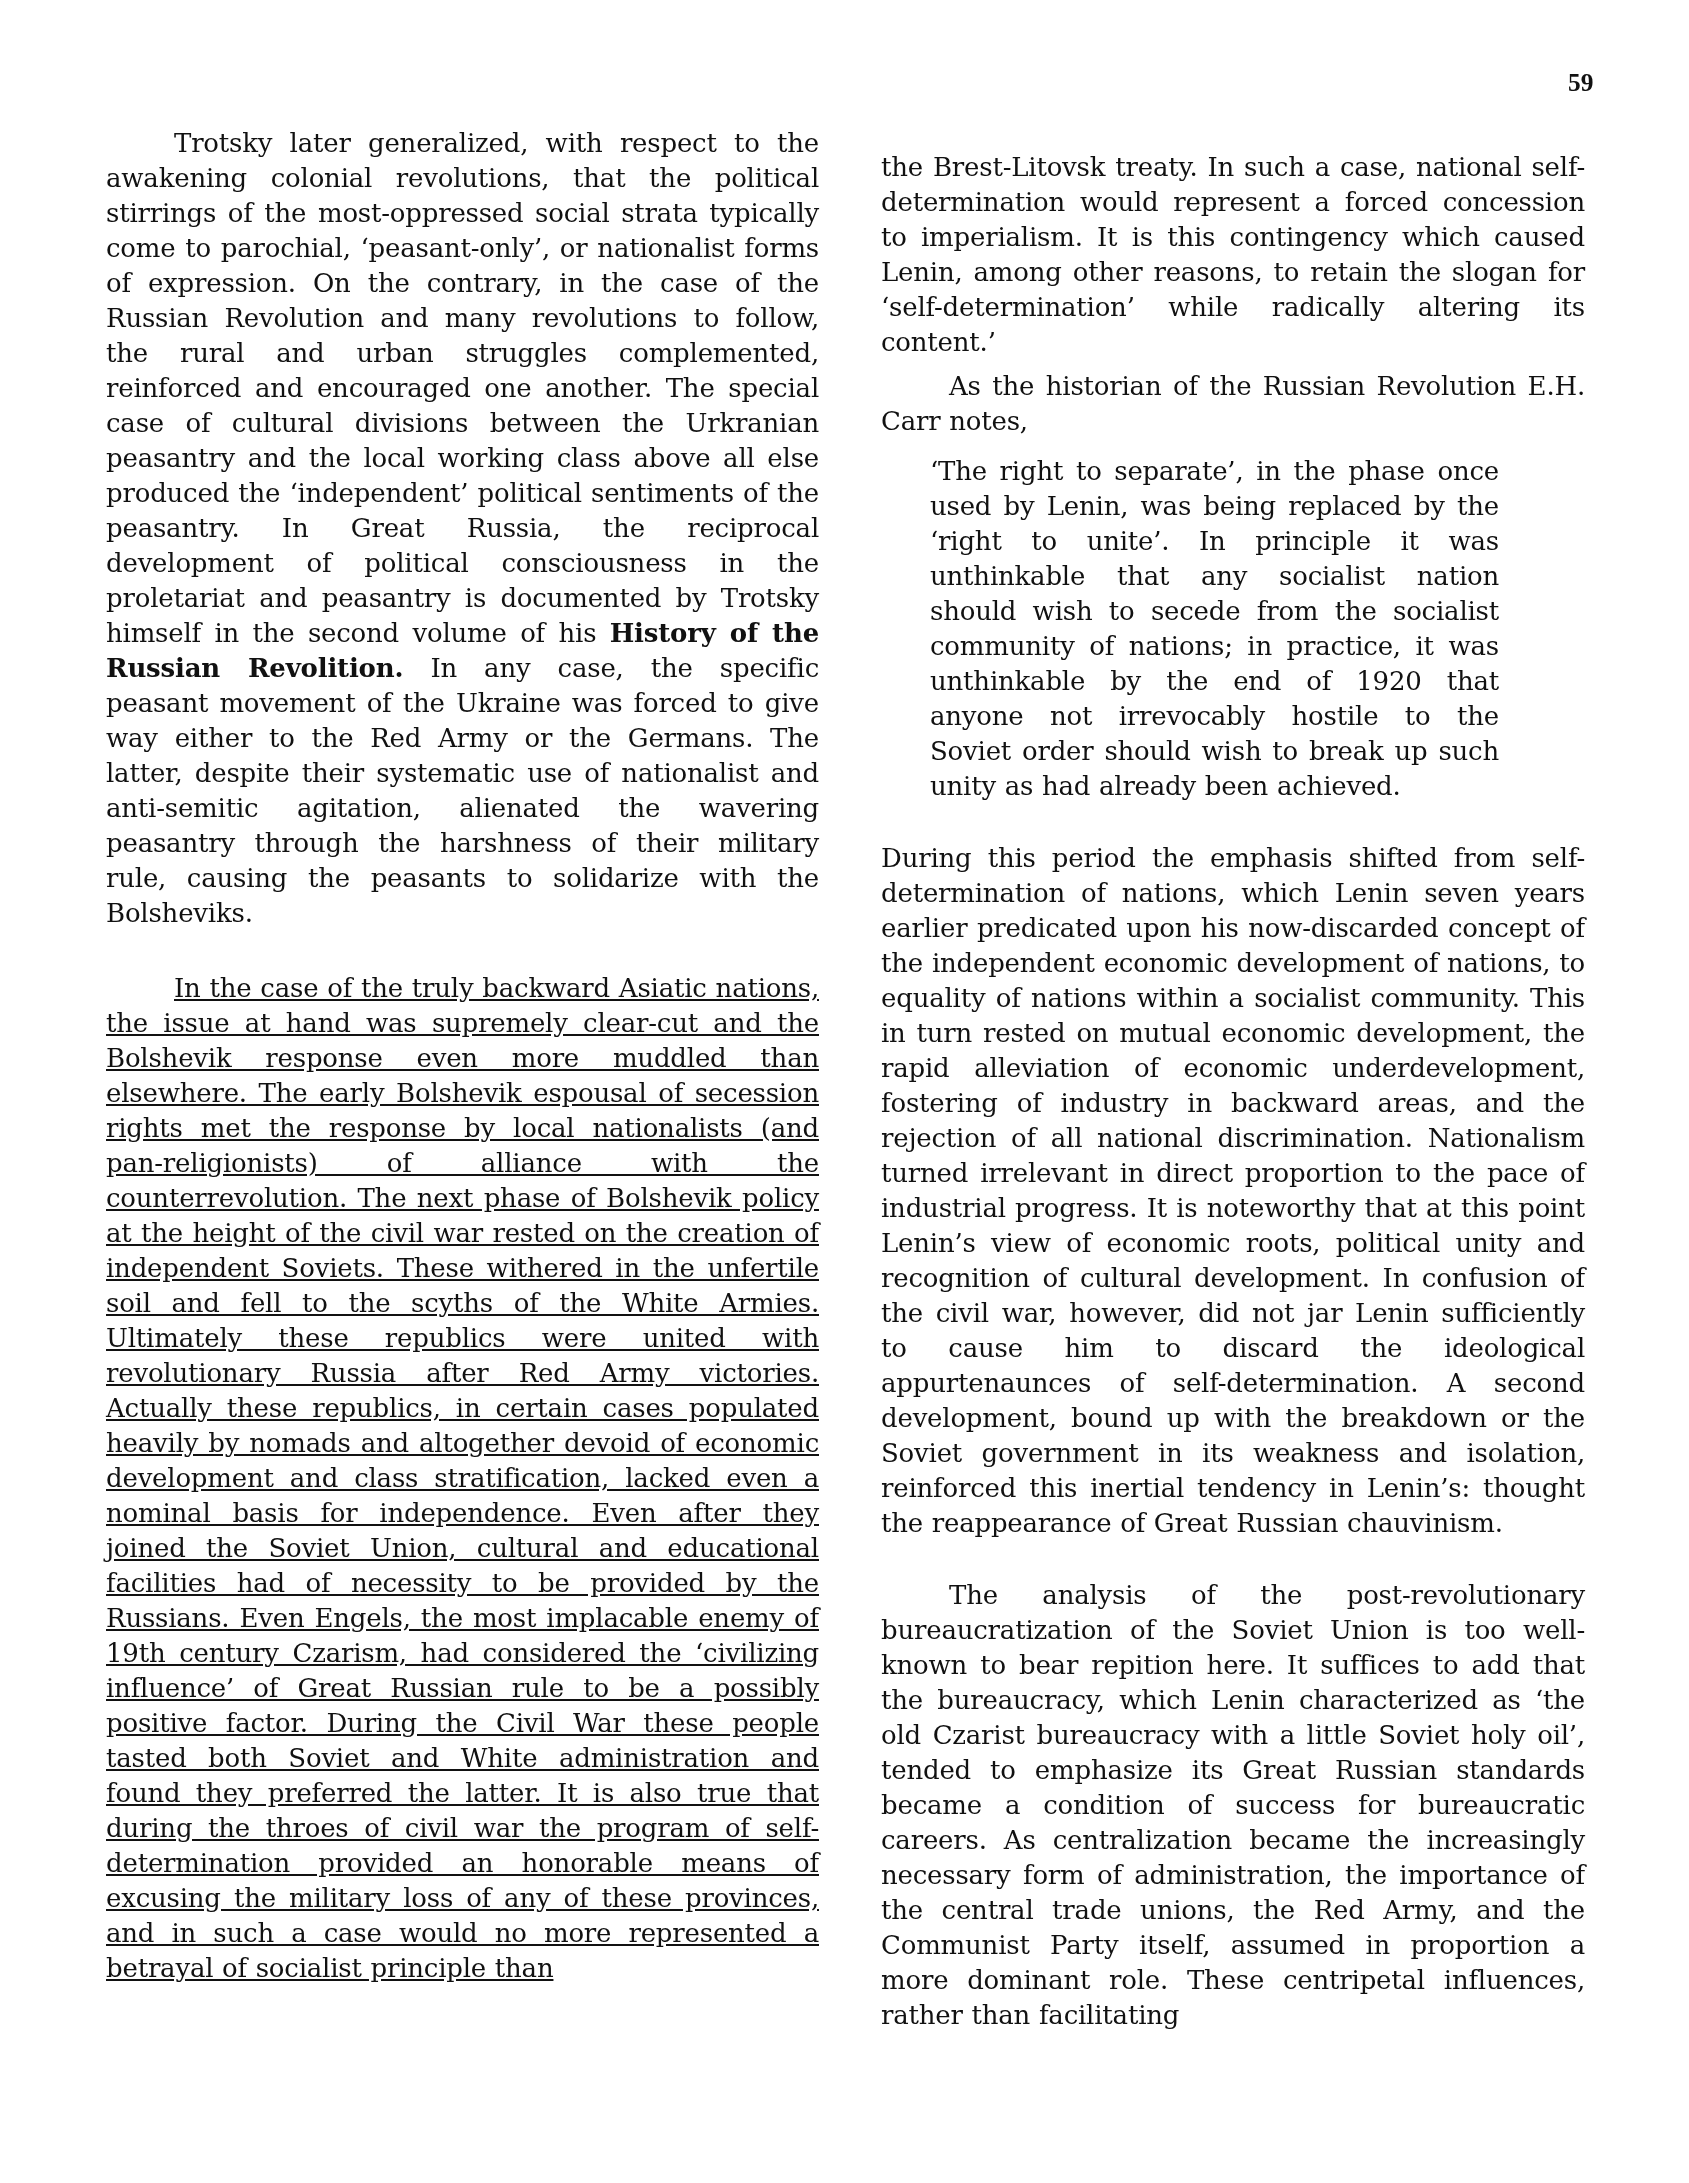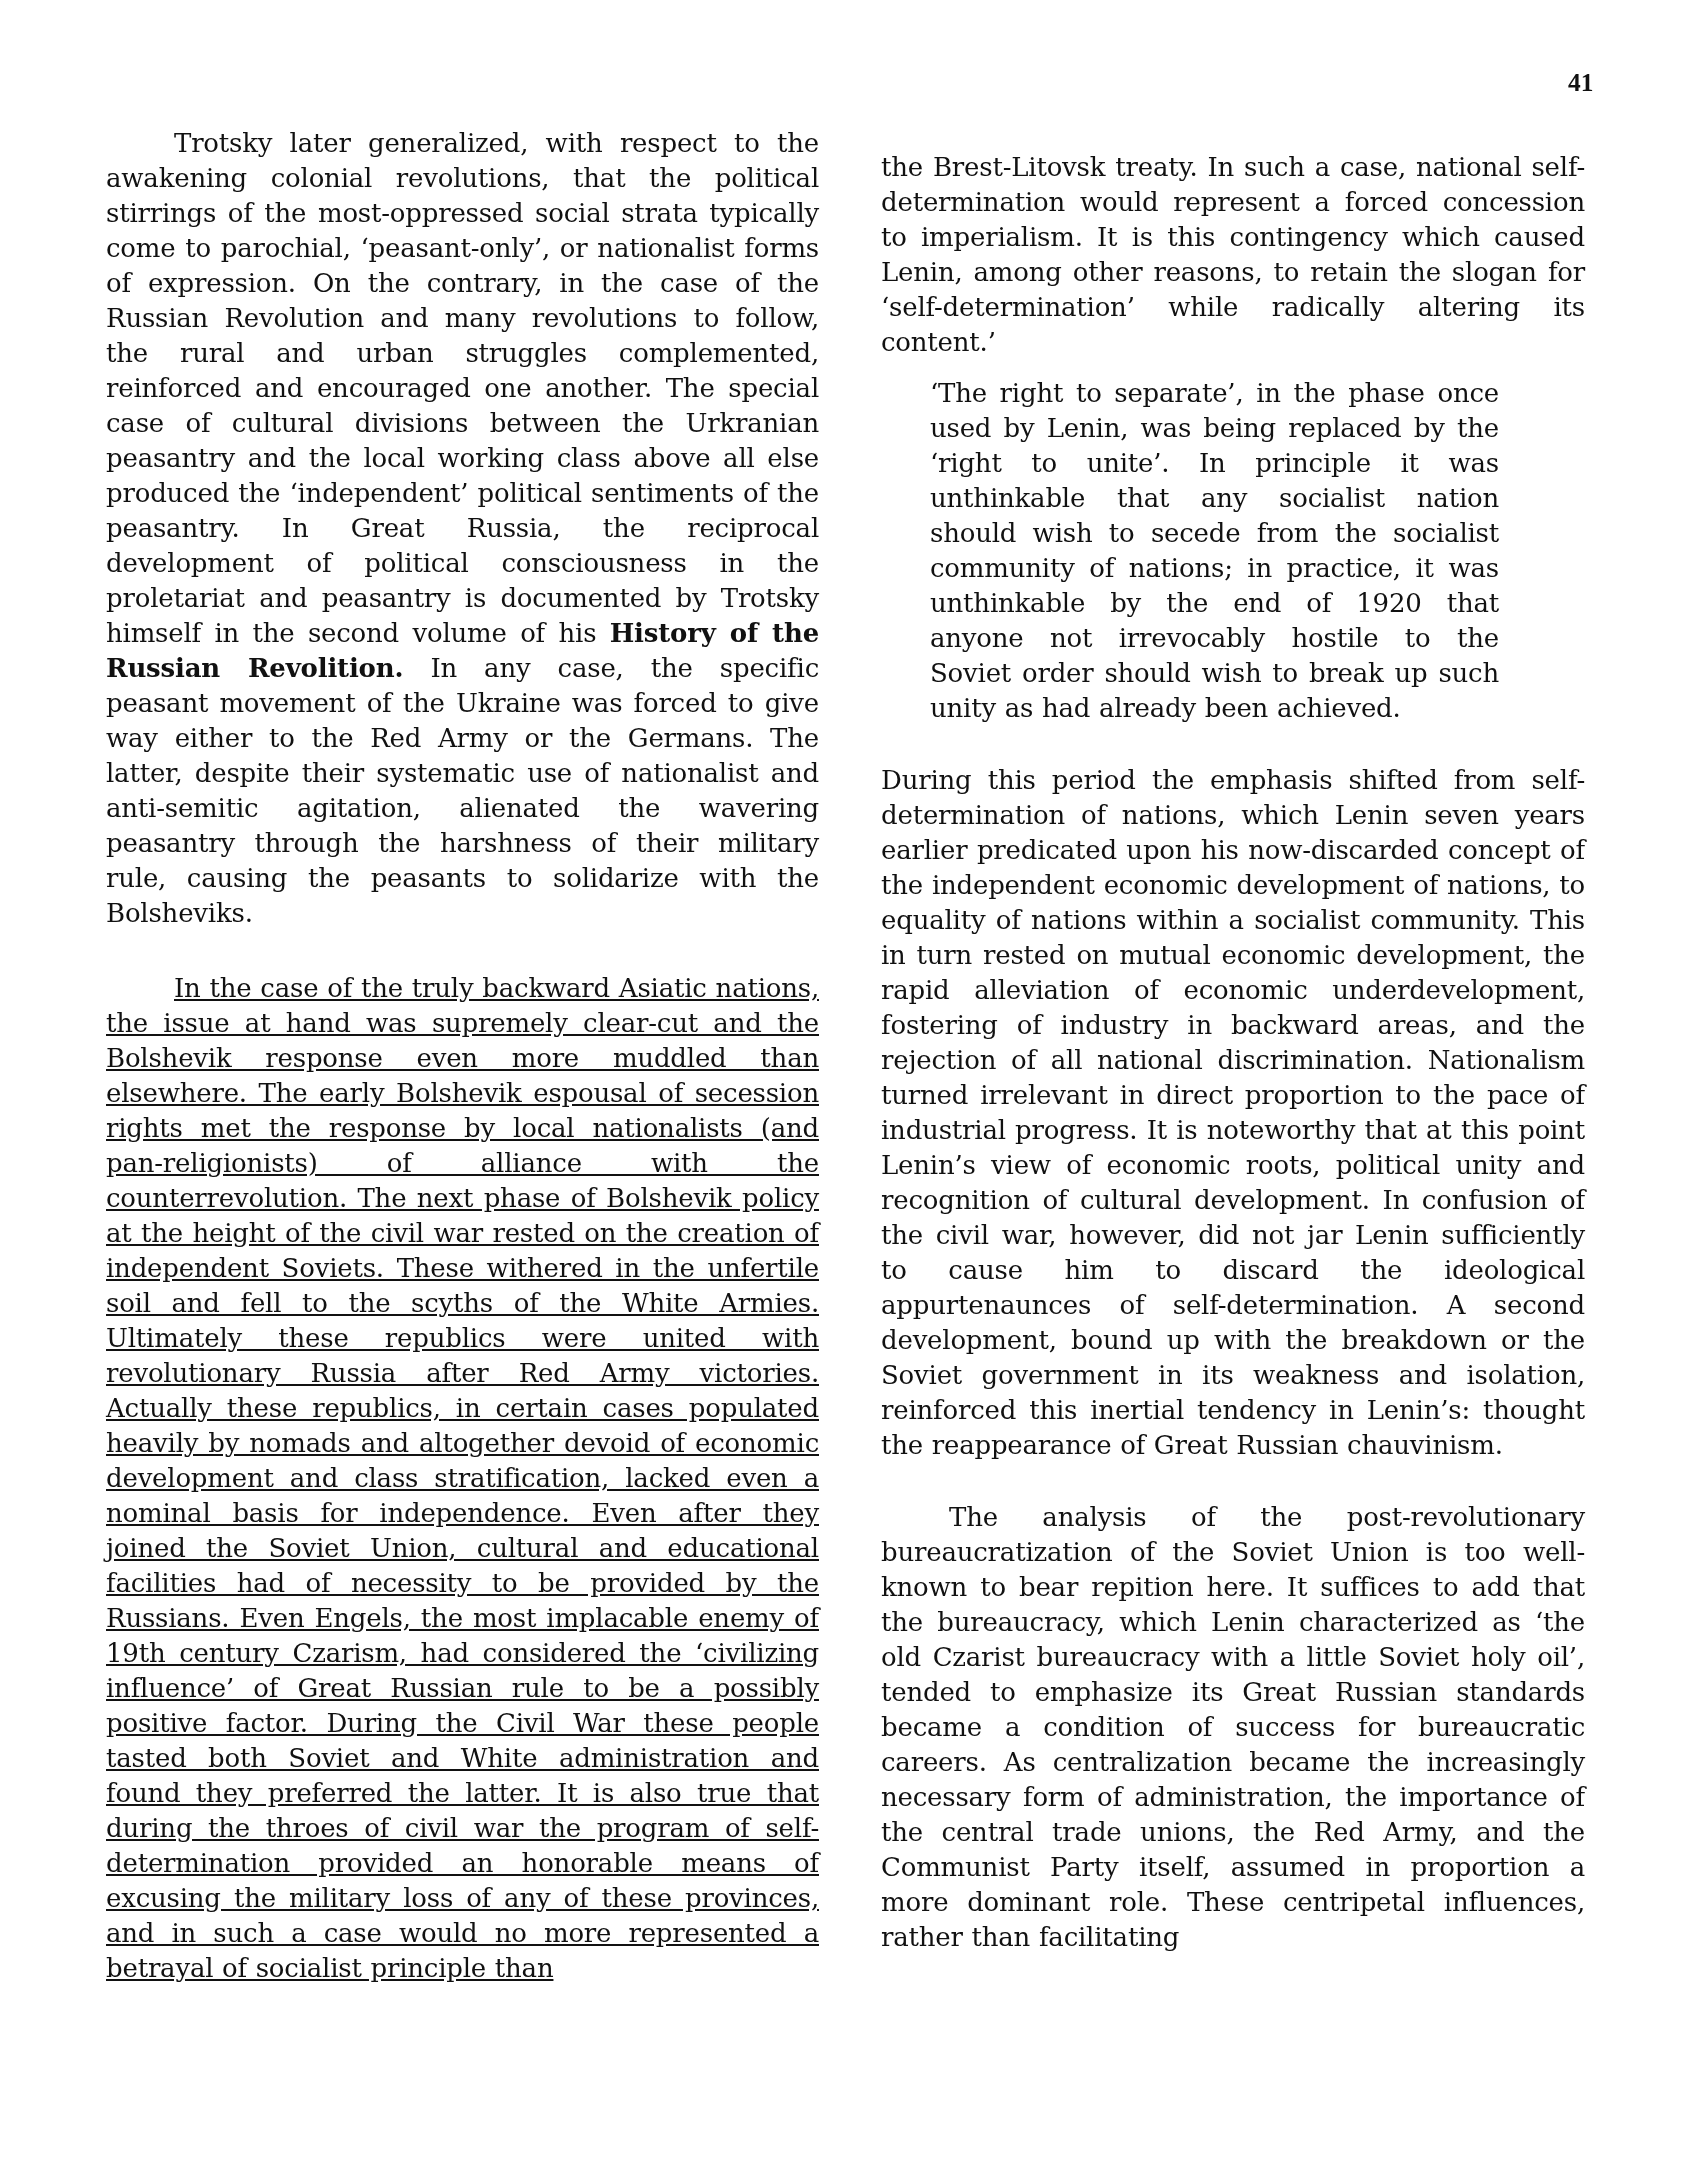--- a/index.html
+++ b/index.html
@@ -59,26 +59,27 @@
       margin: 15.5px 86px 0 49px !important;
       text-align: justify;
     }
     .bold {
       font-weight: bold;
     }
   </style>
 </head>
 <body>
 
-<div class="page-number">41</div>
+<div class="page-number">59</div>
 
 <div class="column col-left">
   <p class="indent"><span>Trotsky later generalized, with respect to the awakening colonial revolutions, that the political stirrings of the most-oppressed social strata typically come to parochial, ‘peasant-only’, or nationalist forms of expression. On the contrary, in the case of the Russian Revolution and many revolutions to follow, the rural and urban struggles complemented, reinforced and encouraged one another. The special case of cultural divisions between the Urkranian peasantry and the local working class above all else produced the ‘independent’ political sentiments of the peasantry. In Great Russia, the reciprocal development of political consciousness in the proletariat and peasantry is documented by Trotsky himself in the second volume of his </span><span class="bold">History of the Russian Revolition.</span><span> In any case, the specific peasant movement of the Ukraine was forced to give way either to the Red Army or the Germans. The latter, despite their systematic use of nationalist and anti-semitic agitation, alienated the wavering peasantry through the harshness of their military rule, causing the peasants to solidarize with the Bolsheviks.</span></p>
   <p class="indent gap-large">In the case of the truly backward Asiatic nations, the issue at hand was supremely clear-cut and the Bolshevik response even more muddled than elsewhere. The early Bolshevik espousal of secession rights met the response by local nationalists (and pan-religionists) of alliance with the counterrevolution. The next phase of Bolshevik policy at the height of the civil war rested on the creation of independent Soviets. These withered in the unfertile soil and fell to the scyths of the White Armies. Ultimately these republics were united with revolutionary Russia after Red Army victories. Actually these republics, in certain cases populated heavily by nomads and altogether devoid of economic development and class stratification, lacked even a nominal basis for independence. Even after they joined the Soviet Union, cultural and educational facilities had of necessity to be provided by the Russians. Even Engels, the most implacable enemy of 19th century Czarism, had considered the ‘civilizing influence’ of Great Russian rule to be a possibly positive factor. During the Civil War these people tasted both Soviet and White administration and found they preferred the latter. It is also true that during the throes of civil war the program of self-determination provided an honorable means of excusing the military loss of any of these provinces, and in such a case would no more represented a betrayal of socialist principle than</p>
 </div>
 
 <div class="column col-right">
   <p>the Brest-Litovsk treaty. In such a case, national self-determination would represent a forced concession to imperialism. It is this contingency which caused Lenin, among other reasons, to retain the slogan for ‘self-determination’ while radically altering its content.’</p>
+  <p class="indent gap-small">As the historian of the Russian Revolution E.H. Carr notes,</p>
   <p class="blockquote">‘The right to separate’, in the phase once used by Lenin, was being replaced by the ‘right to unite’. In principle it was unthinkable that any socialist nation should wish to secede from the socialist community of nations; in practice, it was unthinkable by the end of 1920 that anyone not irrevocably hostile to the Soviet order should wish to break up such unity as had already been achieved.</p>
   <p class="gap-mid">During this period the emphasis shifted from self-determination of nations, which Lenin seven years earlier predicated upon his now-discarded concept of the independent economic development of nations, to equality of nations within a socialist community. This in turn rested on mutual economic development, the rapid alleviation of economic underdevelopment, fostering of industry in backward areas, and the rejection of all national discrimination. Nationalism turned irrelevant in direct proportion to the pace of industrial progress. It is noteworthy that at this point Lenin’s view of economic roots, political unity and recognition of cultural development. In confusion of the civil war, however, did not jar Lenin sufficiently to cause him to discard the ideological appurtenaunces of self-determination. A second development, bound up with the breakdown or the Soviet government in its weakness and isolation, reinforced this inertial tendency in Lenin’s: thought the reappearance of Great Russian chauvinism.</p>
   <p class="indent gap-mid">The analysis of the post-revolutionary bureaucratization of the Soviet Union is too well-known to bear repition here. It suffices to add that the bureaucracy, which Lenin characterized as ‘the old Czarist bureaucracy with a little Soviet holy oil’, tended to emphasize its Great Russian standards became a condition of success for bureaucratic careers. As centralization became the increasingly necessary form of administration, the importance of the central trade unions, the Red Army, and the Communist Party itself, assumed in proportion a more dominant role. These centripetal influences, rather than facilitating</p>
 </div>
 
 
 </body></html>

